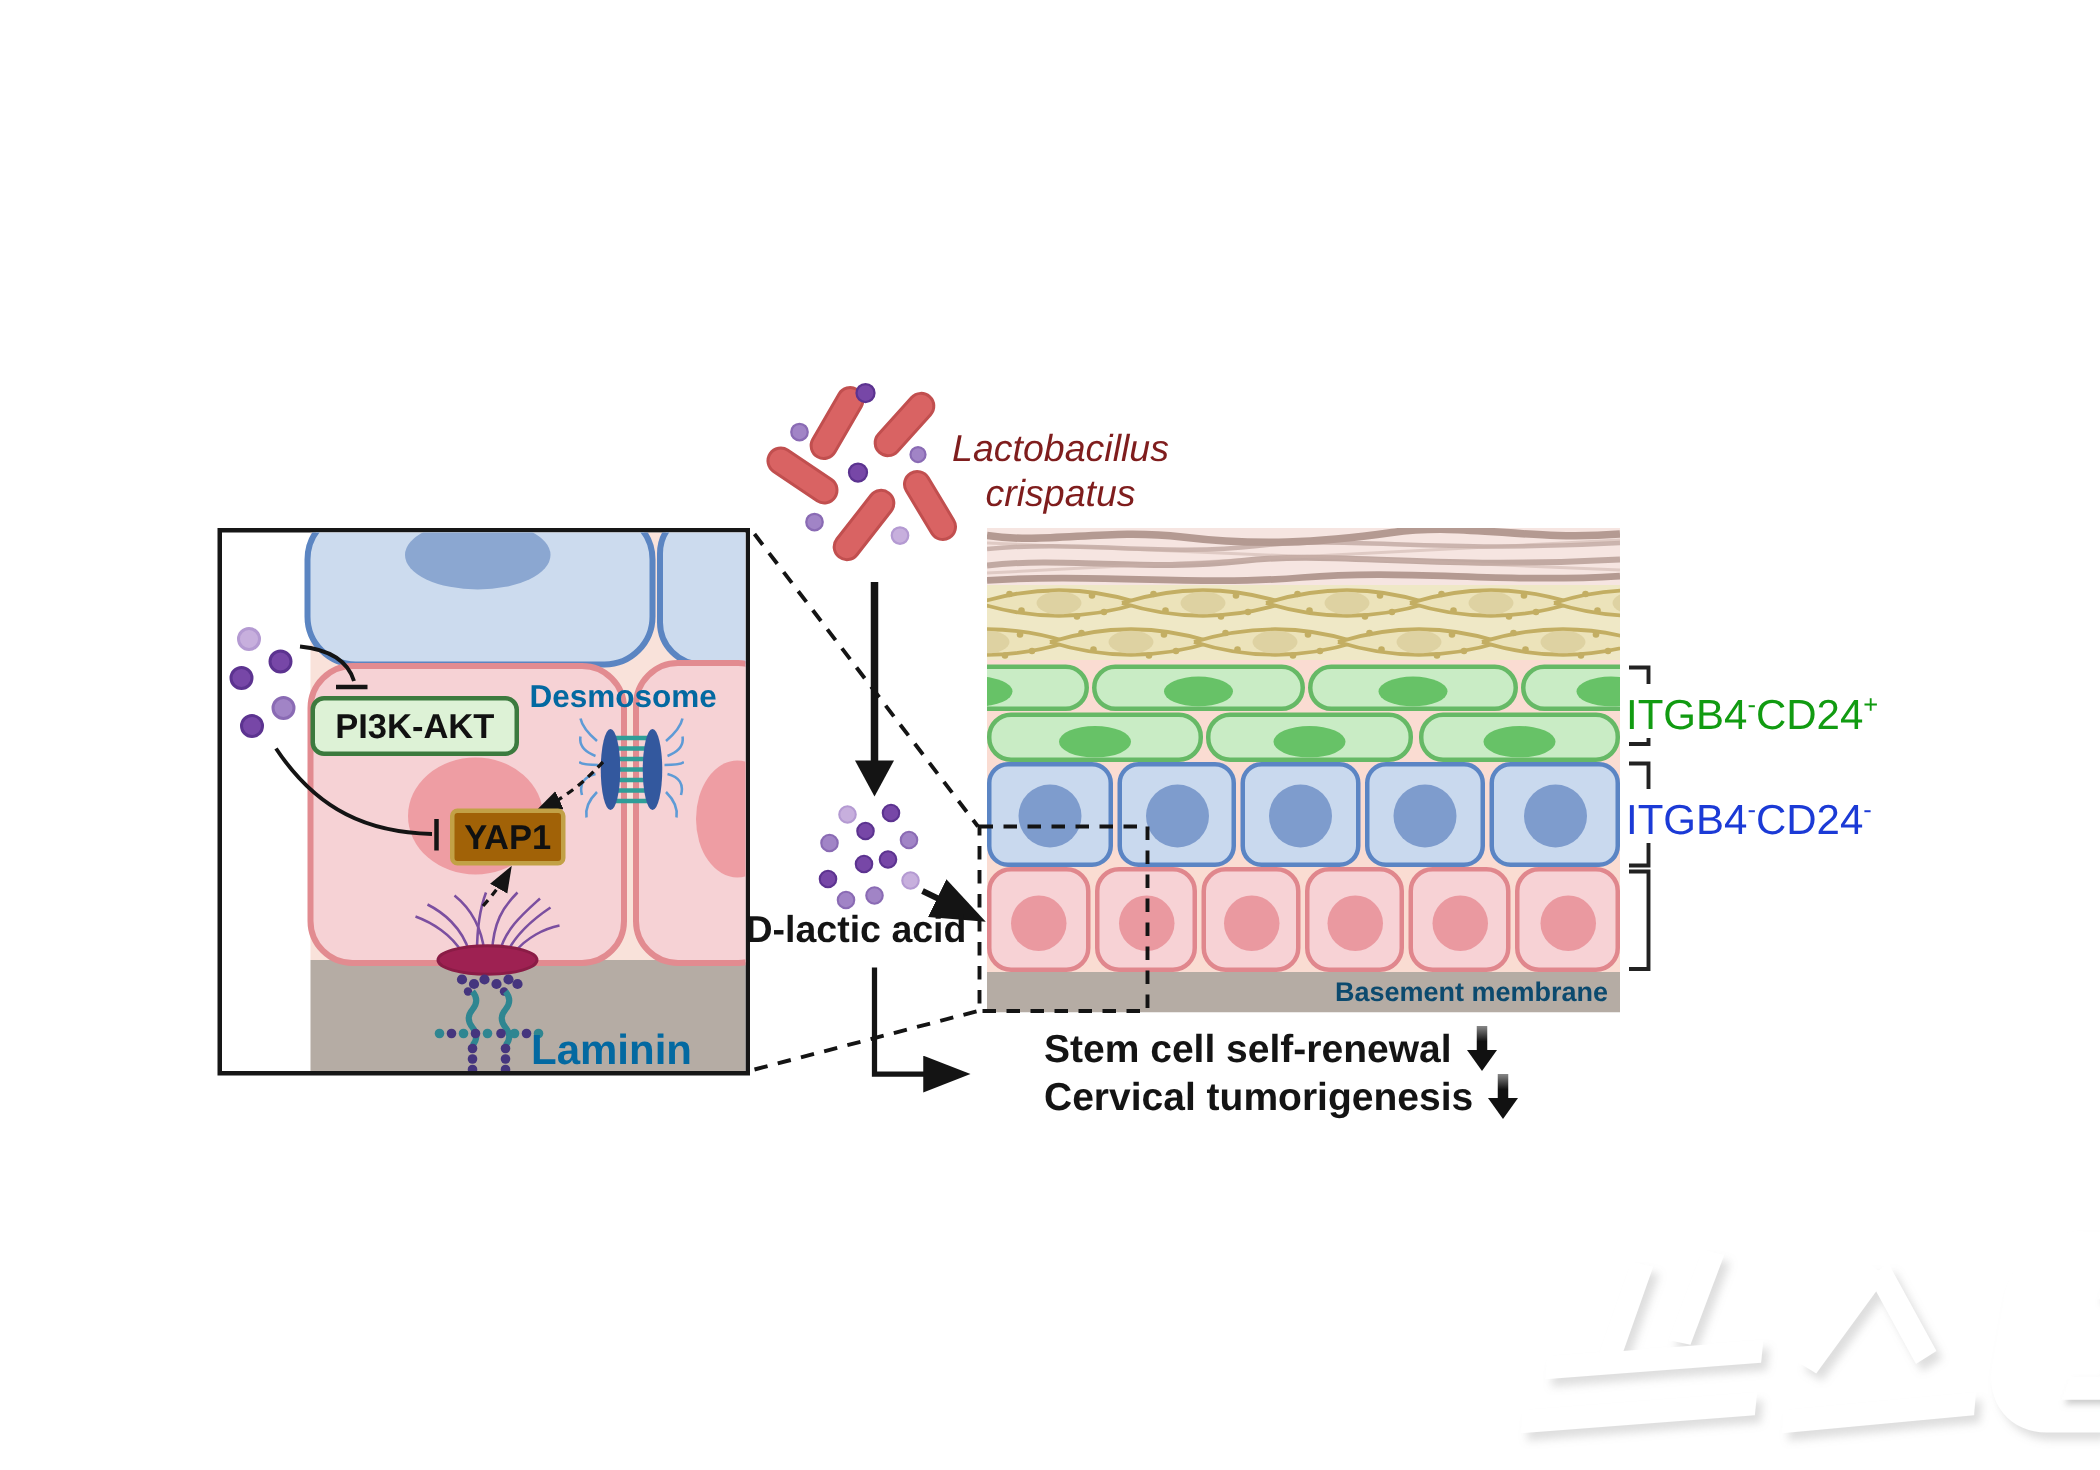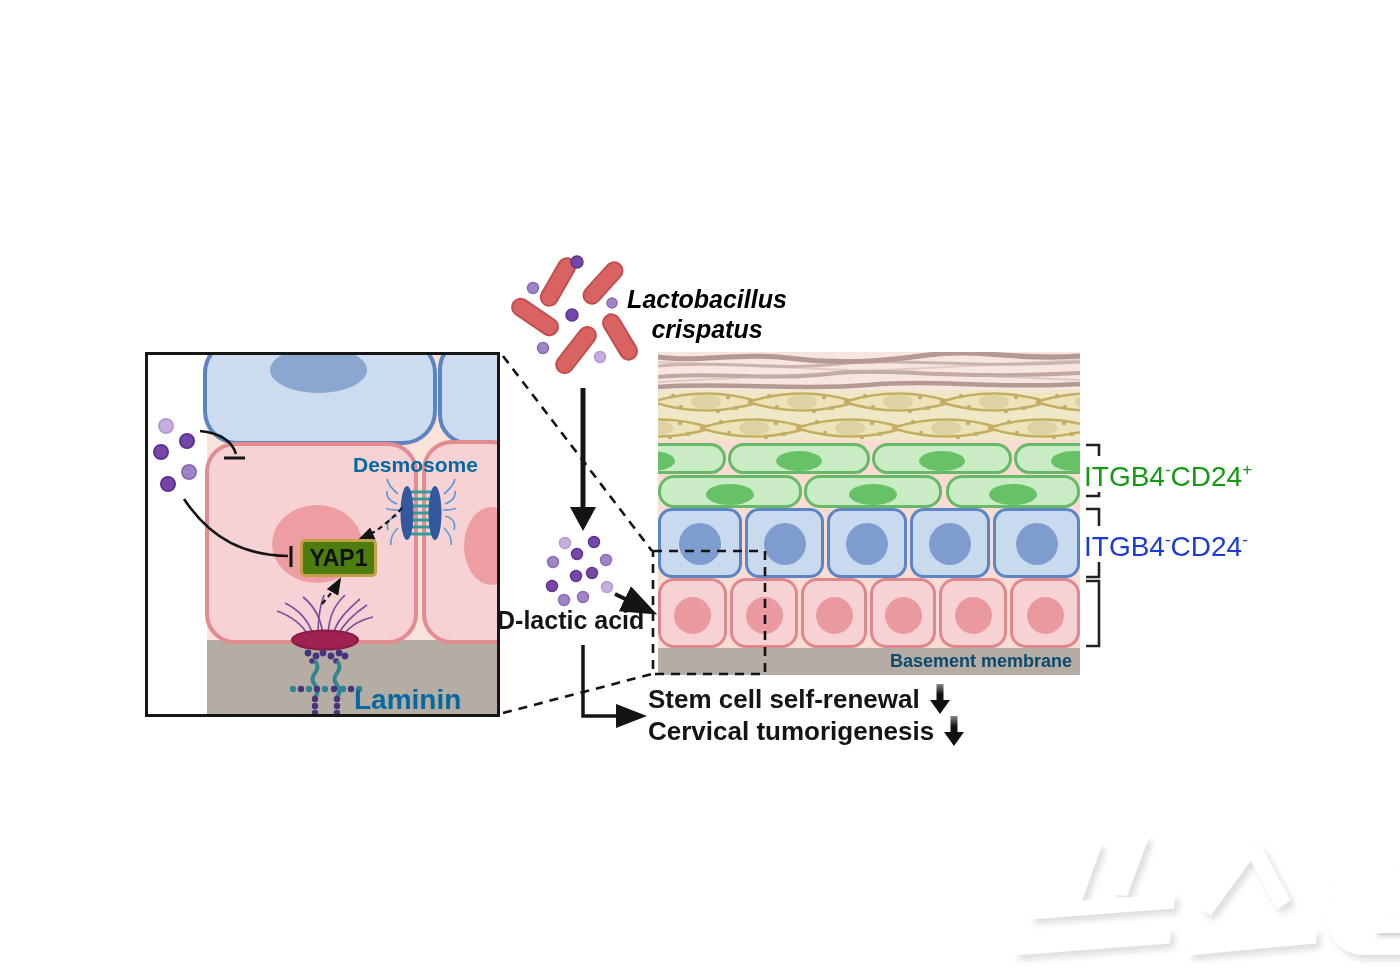--- a/index.html
+++ b/index.html
@@ -12,44 +12,44 @@
   .inset{position:absolute;left:145px;top:352px;width:349px;height:359px;
          border:3px solid #161616;background:#fff;overflow:hidden;z-index:4;}
   .inset .backdrop{position:absolute;left:59px;top:0;right:0;height:285px;background:#f9e2da;}
   .inset .membrane{position:absolute;left:59px;top:285px;right:0;bottom:0;background:#b5aca4;}
   .cell{position:absolute;box-sizing:border-box;}
   .nucleus{position:absolute;border-radius:50%;}
   .sig-box{position:absolute;box-sizing:content-box;text-align:center;font-weight:bold;}
   .pi3k{left:59px;top:109px;width:133px;height:34px;line-height:34px;font-size:23px;
         background:#ddf2d6;border:3px solid #3c7a3e;border-radius:9px;}
   .yap1{left:152px;top:184px;width:71px;height:32px;line-height:32px;font-size:23px;
-        background:#4d7c0f;border:3px solid #c2a146;border-radius:5px;}
+        background:#a16207;border:3px solid #c2a146;border-radius:5px;}
   .inset-label{position:absolute;font-weight:bold;color:#0369a1;}
   .dot{position:absolute;width:16px;height:16px;border-radius:50%;box-sizing:border-box;}
   .dot.dark{background:#7747a7;border:2px solid #5c3390;}
   .dot.med{background:#a184c6;border:2px solid #8a6bb4;}
   .dot.light{background:#c7afdd;border:2px solid #b49ad2;}
 
   
   .tissue{position:absolute;left:658px;top:352px;width:422px;height:323px;overflow:hidden;z-index:1;}
   .tissue .cellbackdrop{position:absolute;left:0;top:88px;width:422px;height:208px;background:#fadcd2;}
   .trow{position:absolute;left:0;width:422px;}
   .tcell{position:absolute;box-sizing:border-box;}
   .tissue .membrane-bar{position:absolute;left:0;top:296px;width:422px;height:27px;background:#b5aca4;
         text-align:right;font-weight:bold;font-size:18px;line-height:27px;color:#0c4a6e;box-sizing:border-box;padding-right:8px;}
 
   
   .binomial{position:absolute;left:612px;top:284px;width:190px;text-align:center;
-            font-style:italic;font-weight:bold;font-size:25px;line-height:30px;color:#000000;z-index:6;}
+            font-style:italic;font-weight:normal;font-size:25px;line-height:30px;color:#7f1d1d;z-index:6;}
   .dlactic{position:absolute;left:497px;top:606px;font-weight:bold;font-size:25px;color:#141414;z-index:6;}
   .layer-label{position:absolute;left:1084px;font-weight:normal;font-size:28px;line-height:30px;
                background:#fff;padding:0 3px 0 0;z-index:6;white-space:nowrap;}
   .layer-label sup{font-size:17px;position:relative;top:-1px;}
   .outcomes{position:absolute;left:648px;top:683px;z-index:6;}
-  .outcome-line{display:flex;align-items:center;height:32px;font-weight:bold;font-size:26px;color:#141414;}
+  .outcome-line{display:flex;align-items:center;height:32px;font-weight:bold;font-size:26px;color:#141414;margin-left:48px;}
   .outcome-line svg{margin-left:7px;}
 
   
   .watermark{position:absolute;left:1000px;top:815px;z-index:2;}
 </style>
 </head>
 <body>
 
 <div class="canvas">
 
@@ -179,20 +179,21 @@
         <line x1="76" y1="103" x2="97" y2="103" stroke="#141414" stroke-width="3"></line>
       </g>
       <g>
         <path d="M 36,144 C 64,186 98,200 140,201" fill="none" stroke="#141414" stroke-width="2.6"></path>
         <line x1="143" y1="191" x2="143" y2="212" stroke="#141414" stroke-width="3"></line>
       </g>
       <path d="M 254,153 C 238,170 226,178 213,184" fill="none" stroke="#141414" stroke-width="2.2" stroke-dasharray="5,4" marker-end="url(#ah2)"></path>
       <path d="M 174,249 C 181,241 187,233 191,226" fill="none" stroke="#141414" stroke-width="2.2" stroke-dasharray="5,4" marker-end="url(#ah2)"></path>
     </svg>
 
+    <div class="sig-box pi3k">PI3K-AKT</div>
     <div class="sig-box yap1">YAP1</div>
     <div class="inset-label" style="left:205px;top:98px;font-size:21px;">Desmosome</div>
     <div class="inset-label" style="left:206px;top:329px;font-size:28px;">Laminin</div>
   </div>
 
   <svg class="abs" style="left:505px;top:248px;z-index:3" width="150" height="135" viewBox="0 0 150 135">
     <g fill="#d96363" stroke="#c14f4f" stroke-width="2">
       <g transform="translate(53,34) rotate(30)">
           <rect x="-8.5" y="-26" width="17" height="52" rx="8.5"></rect>
         </g>

